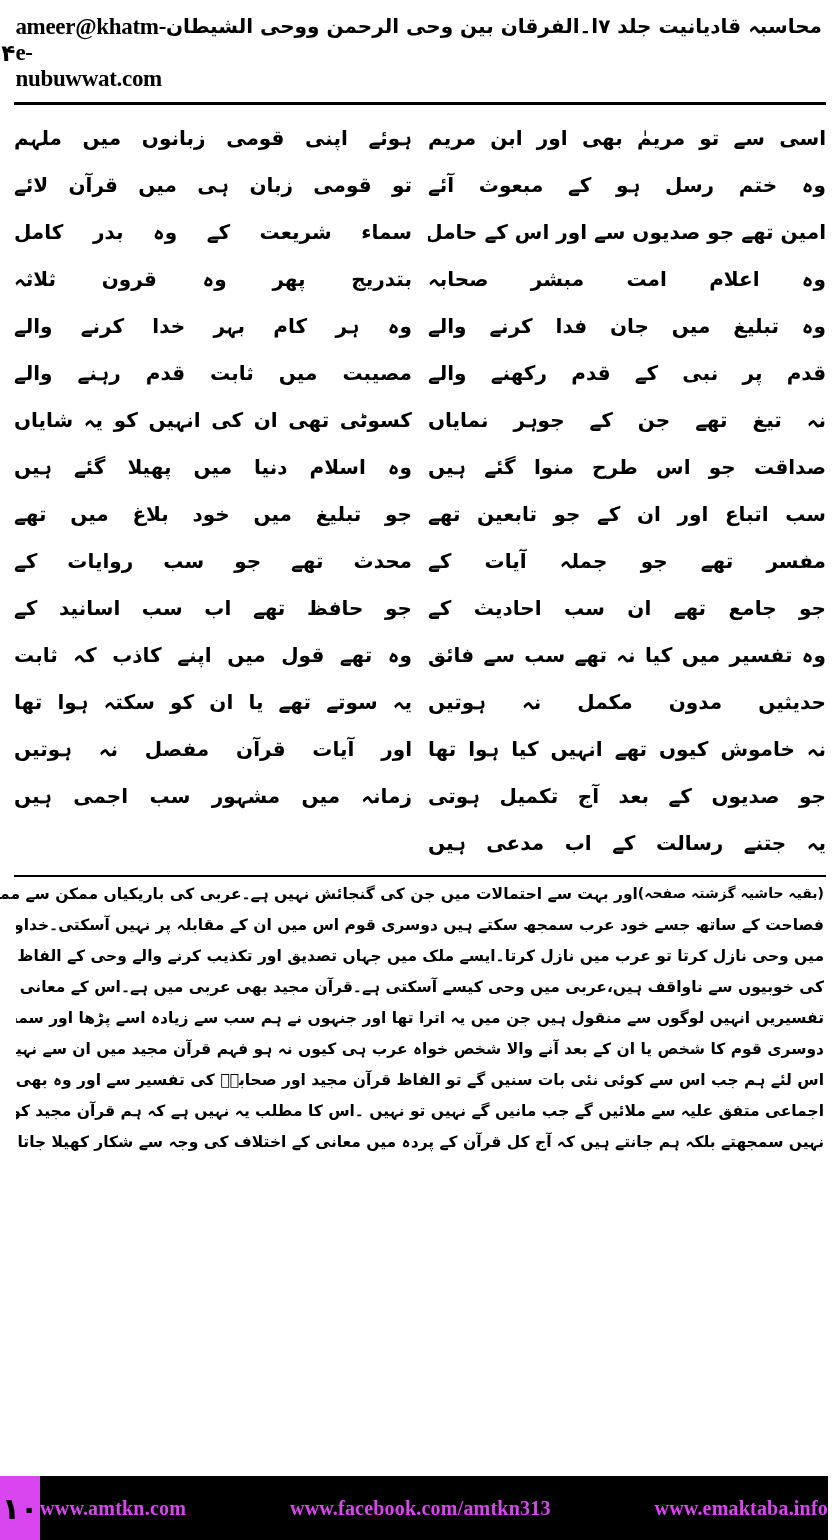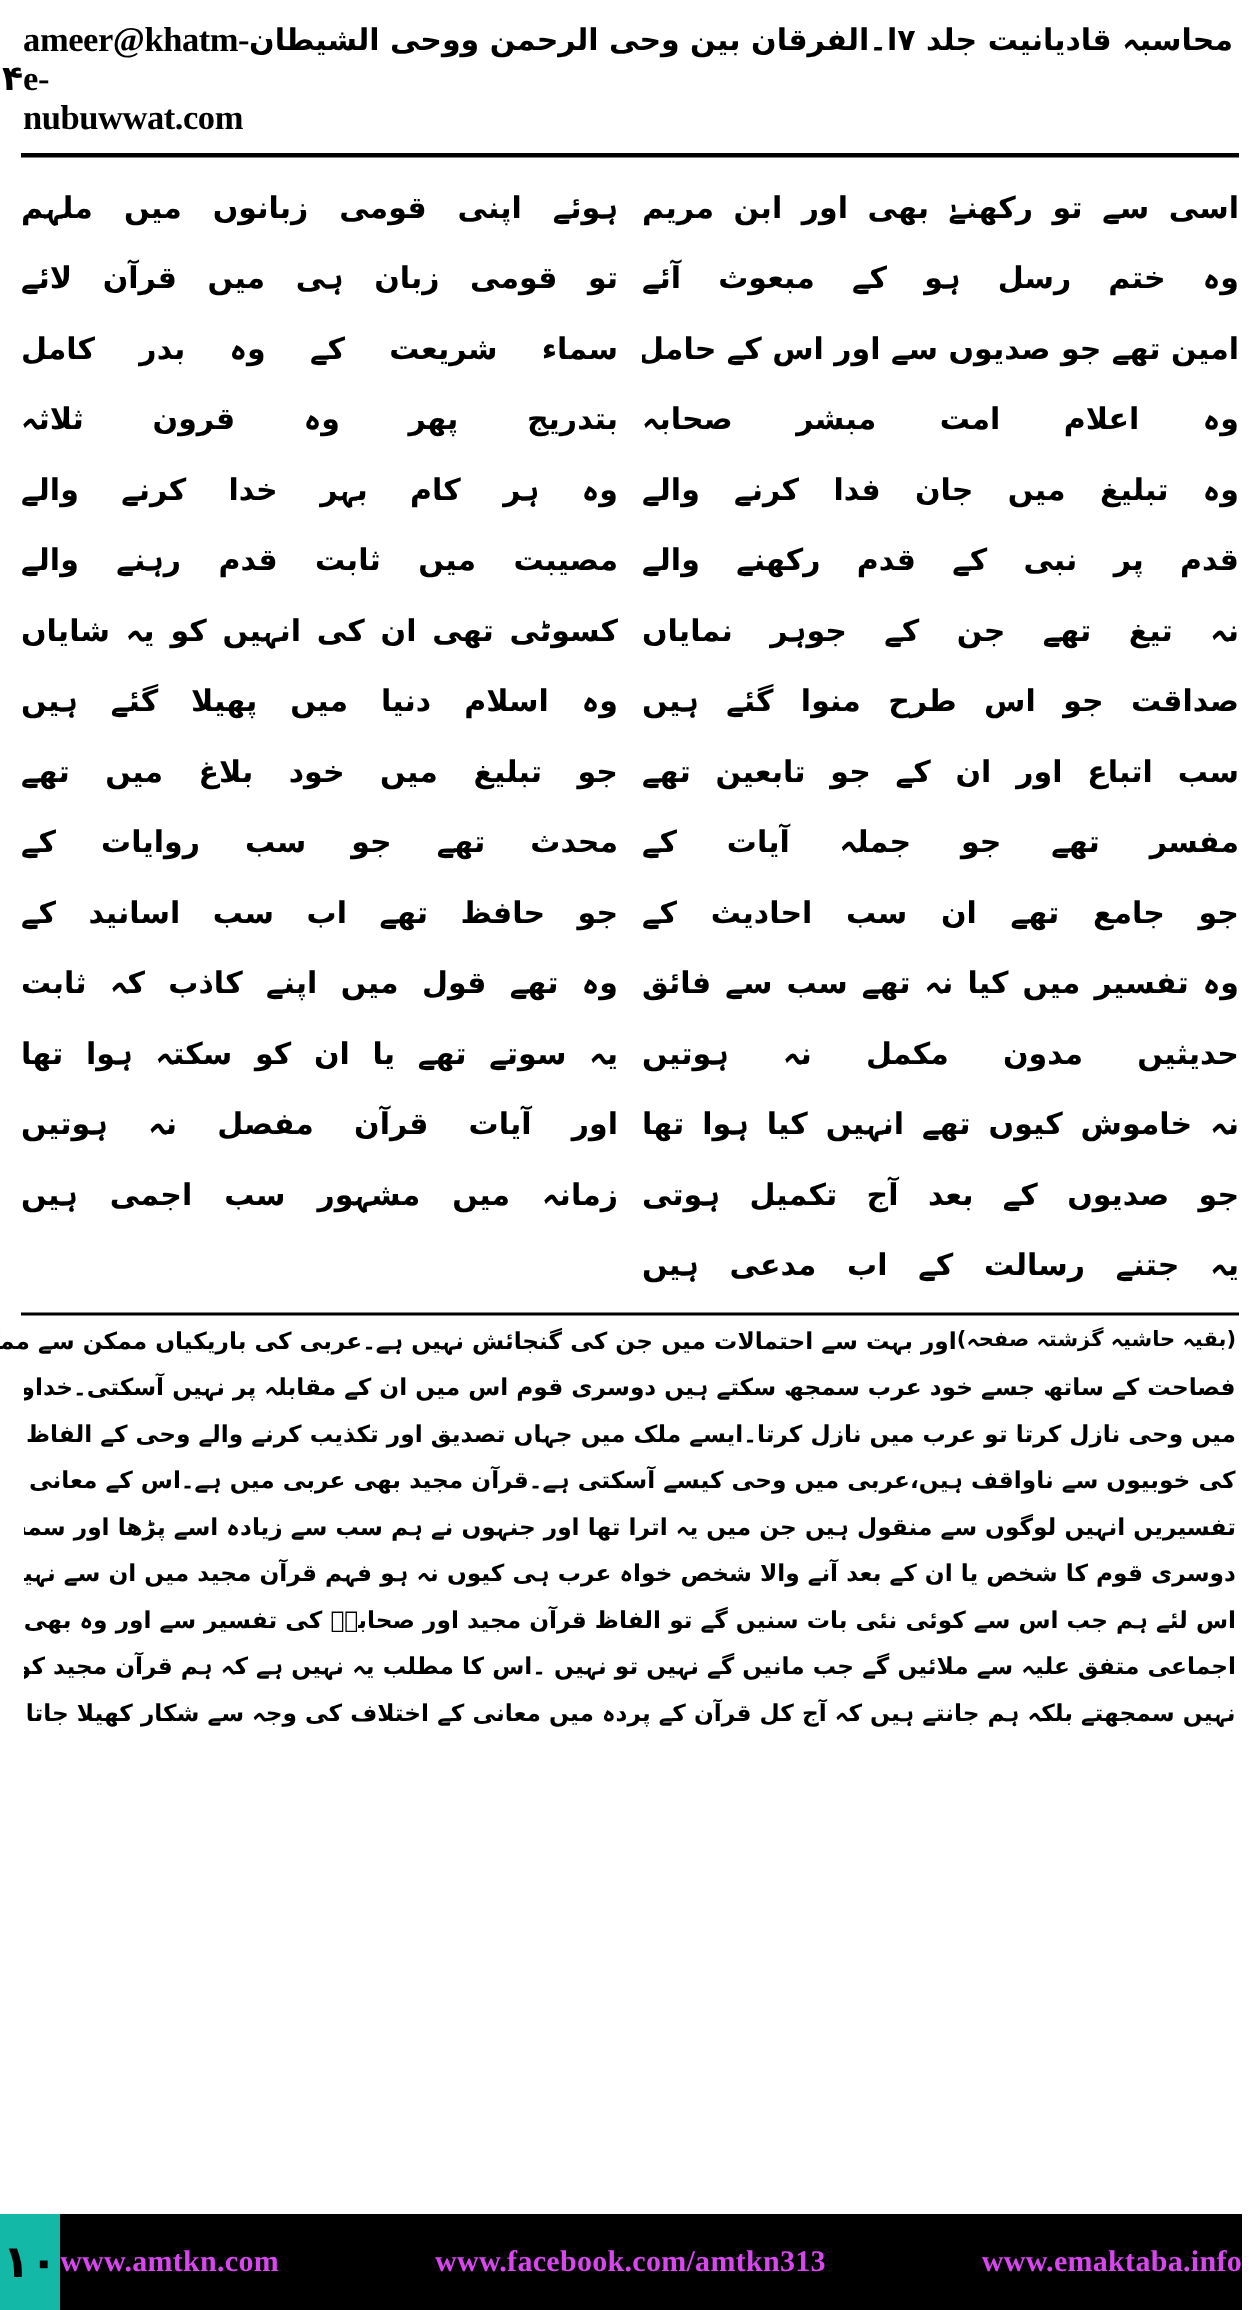--- a/index.html
+++ b/index.html
@@ -119,21 +119,21 @@
     left: 0;
     right: 0;
     bottom: 0;
     height: 64px;
     display: flex;
     align-items: stretch;
     direction: ltr;
   }
   .footer-pagebox {
     width: 86px;
-    background: #14b8a6;
+    background: #d946ef;
     display: flex;
     align-items: center;
     justify-content: center;
     font-family: "DejaVu Sans", sans-serif;
     font-size: 30px;
     font-weight: bold;
     letter-spacing: -1px;
   }
   .footer-bar {
     flex: 1;
@@ -162,21 +162,21 @@
       <span class="page-num-top">۷ا</span>
       <span class="page-num-top">۴</span>
       <span class="email">ameer@khatm-e-nubuwwat.com</span>
     </div>
   </div>
 
   <div class="rule"></div>
 
   <div class="poem">
     <div class="poem-col right">
-      <div class="verse">اسی سے تو رکھنےٰ بھی اور ابن مریم</div>
+      <div class="verse">اسی سے تو مریمٰ بھی اور ابن مریم</div>
       <div class="verse">وہ ختم رسل ہو کے مبعوث آئے</div>
       <div class="verse">امین تھے جو صدیوں سے اور اس کے حامل</div>
       <div class="verse">وہ اعلام امت مبشر صحابہ</div>
       <div class="verse">وہ تبلیغ میں جان فدا کرنے والے</div>
       <div class="verse">قدم پر نبی کے قدم رکھنے والے</div>
       <div class="verse">نہ تیغ تھے جن کے جوہر نمایاں</div>
       <div class="verse">صداقت جو اس طرح منوا گئے ہیں</div>
       <div class="verse">سب اتباع اور ان کے جو تابعین تھے</div>
       <div class="verse">مفسر تھے جو جملہ آیات کے</div>
       <div class="verse">جو جامع تھے ان سب احادیث کے</div>

